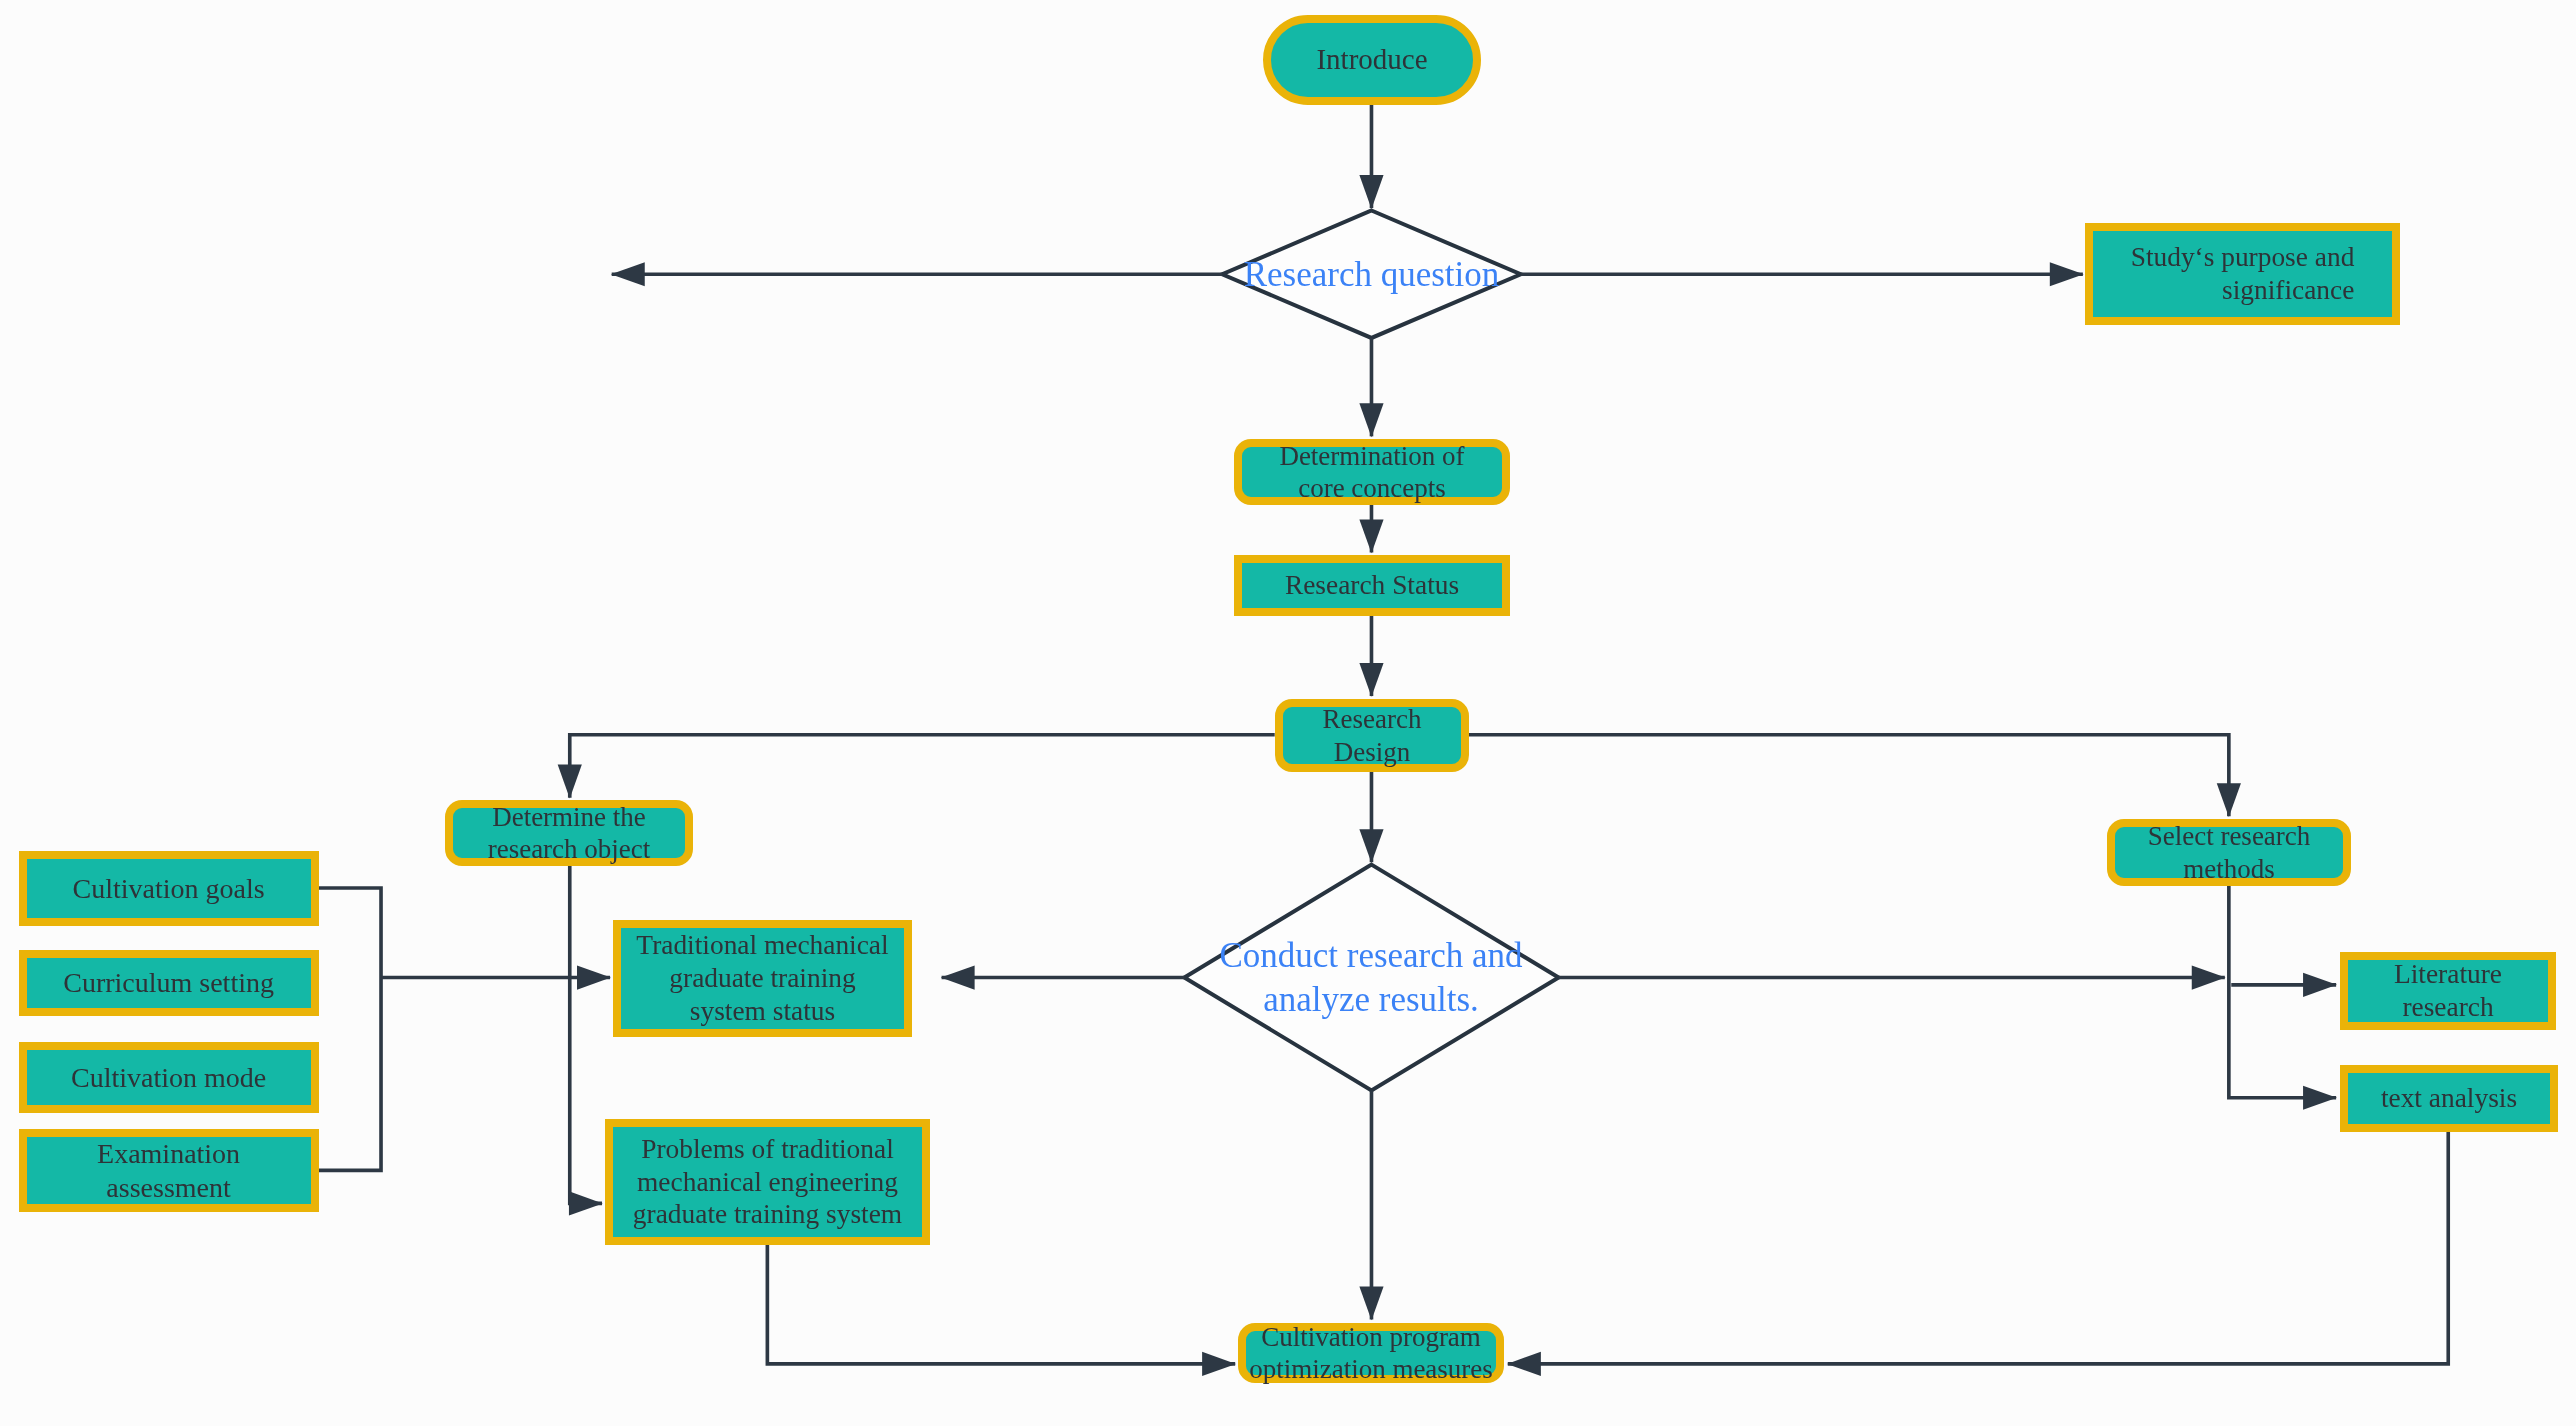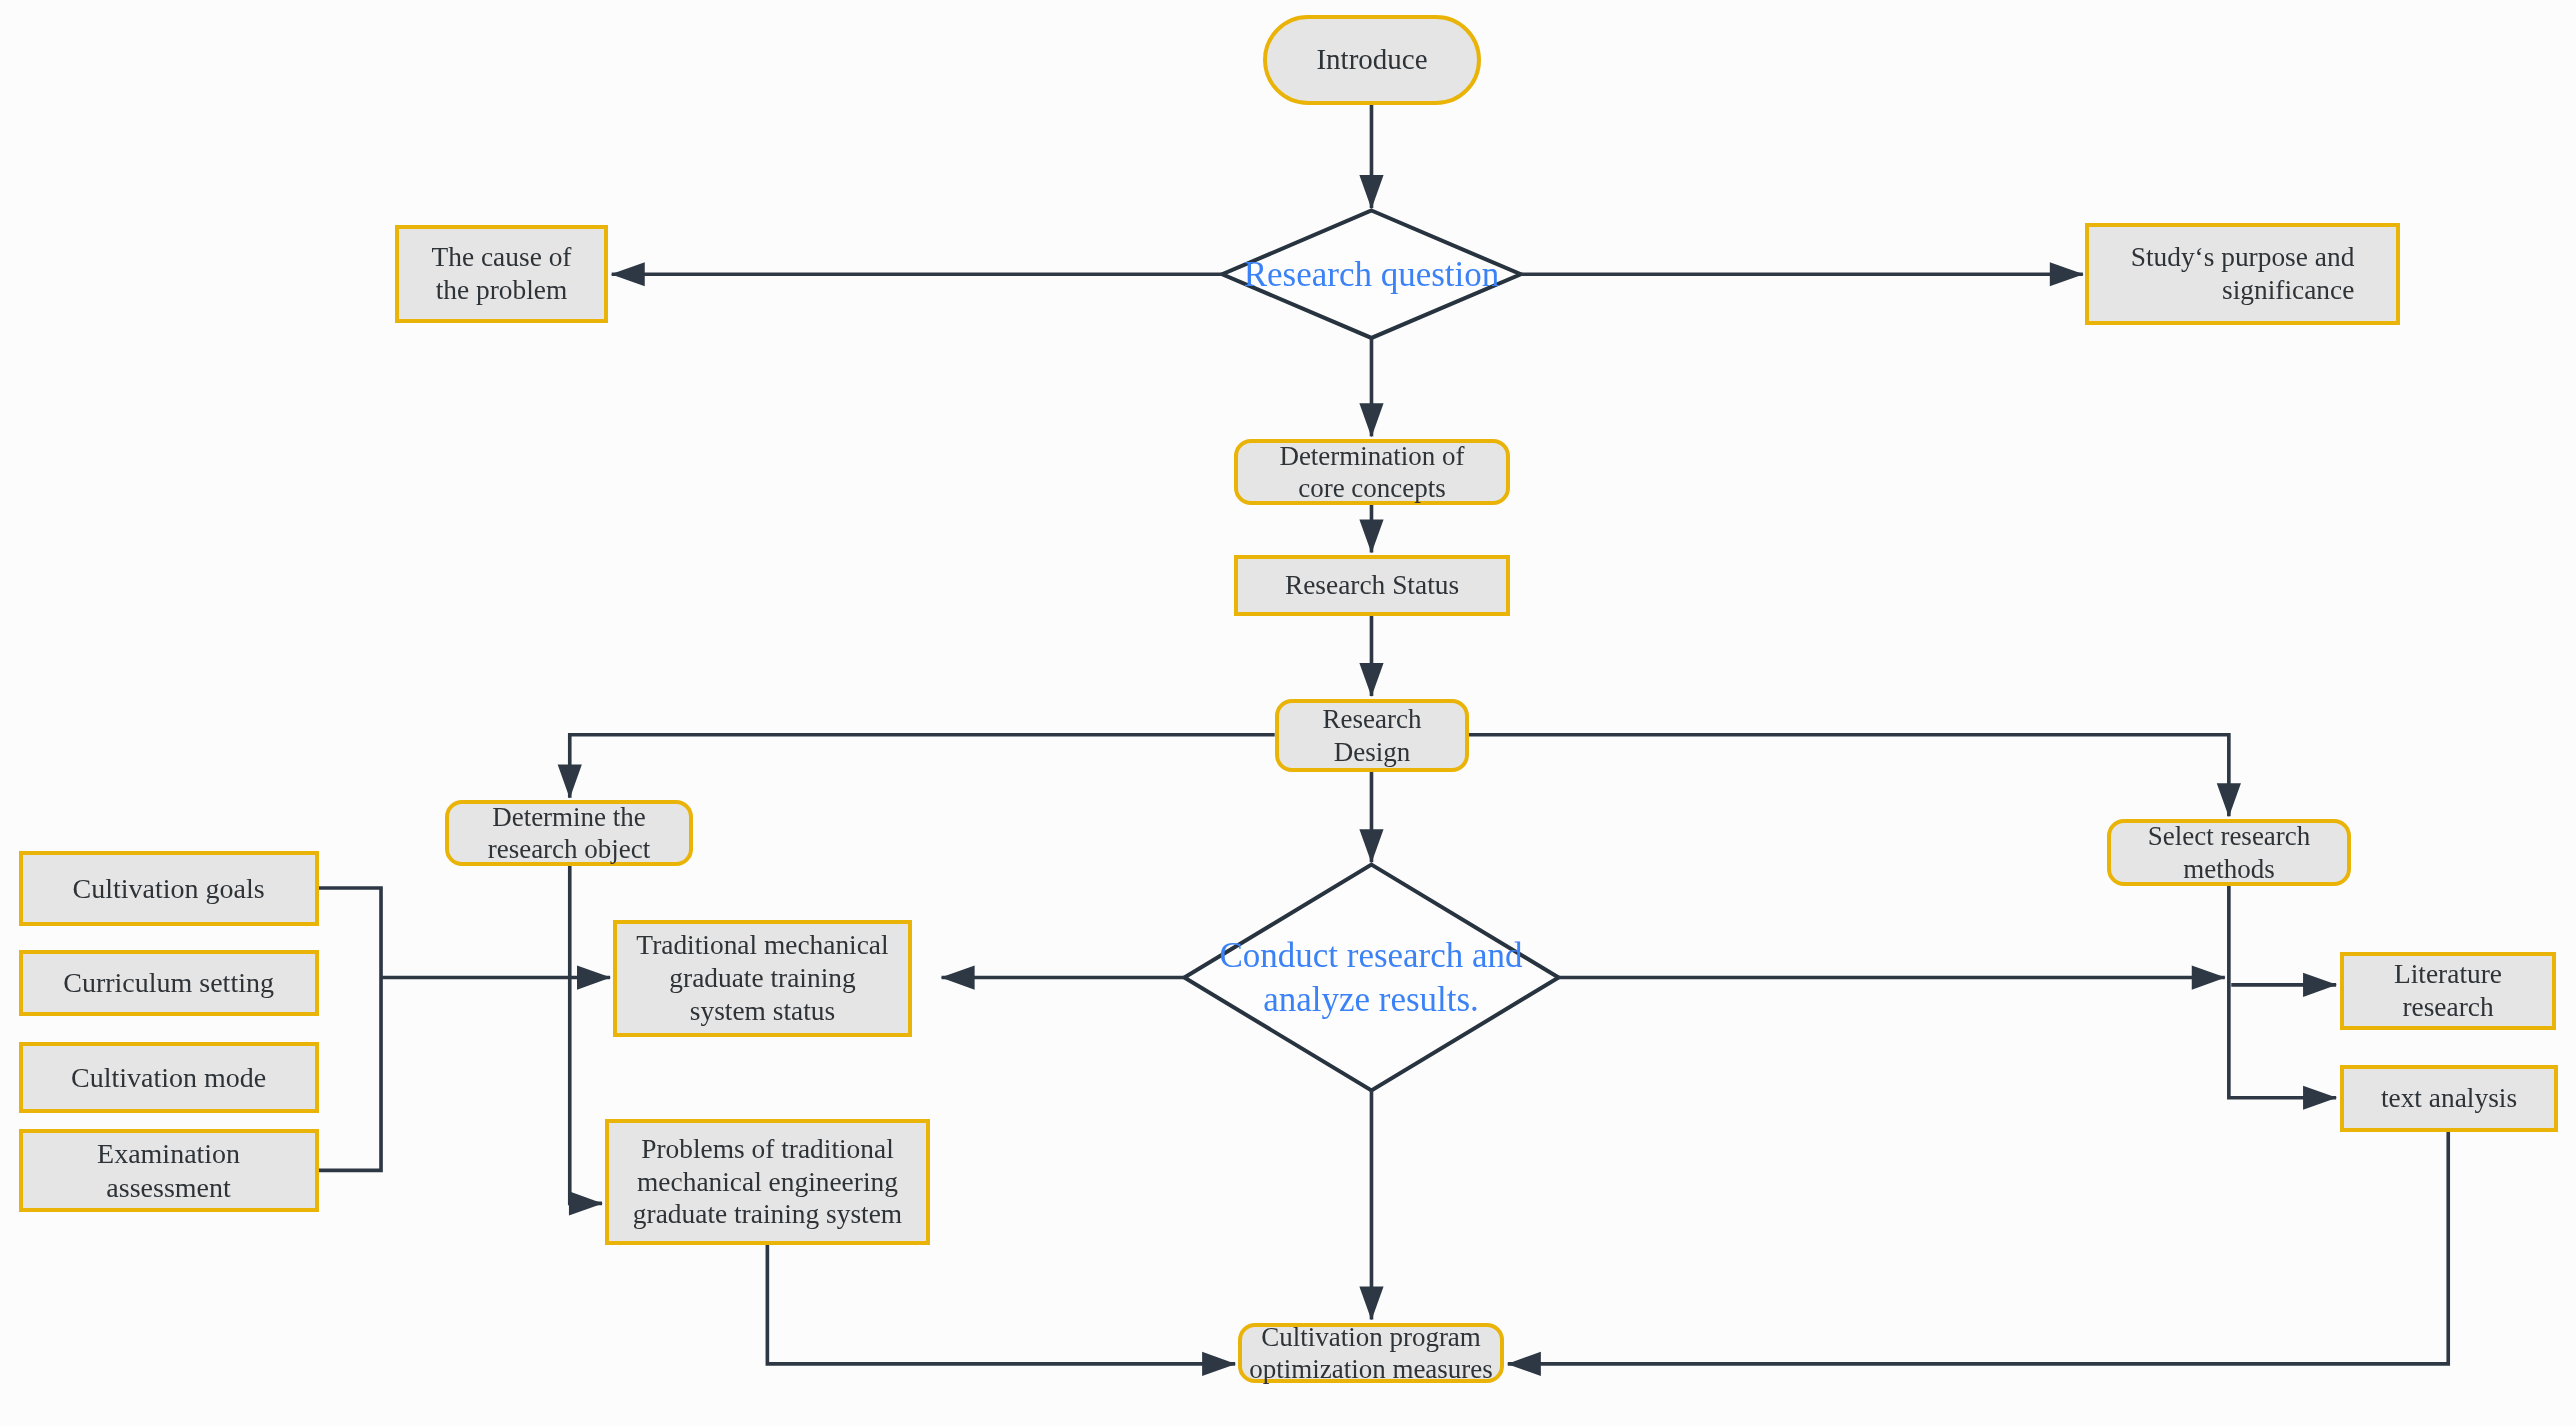--- a/index.html
+++ b/index.html
@@ -10,22 +10,22 @@
     overflow:hidden;
     font-family:"Liberation Serif", serif;
   }
   .edges{position:absolute;left:0;top:0;width:2576px;height:1426px;}
   .node{
     position:absolute;
     box-sizing:border-box;
     display:flex;align-items:center;justify-content:center;
     text-align:center;
     white-space:pre-line;
-    border:4px solid #eab308;
-    background:#e5e5e5;
+    border:8px solid #eab308;
+    background:#14b8a6;
     color:#2e3338;
     font-size:27.4px;
     line-height:1.2;
     z-index:2;
   }
   .stadium{border-radius:47px;font-size:29px;}
   .dlabel{
     position:absolute;
     display:flex;align-items:center;justify-content:center;
     text-align:center;white-space:pre-line;
@@ -71,22 +71,20 @@
       <line x1="1700" y1="1352" x2="1700" y2="1636" marker-end="url(#arrow)"></line>
       <polyline points="951,1543 951,1691 1531,1691" marker-end="url(#arrow)"></polyline>
       <polyline points="3035,1402 3035,1691 1869,1691" marker-end="url(#arrow)"></polyline>
     </g>
   </svg>
 
   <div class="node stadium" style="left:1263px;top:14.5px;width:218px;height:90px;">Introduce</div>
 
   <div class="dlabel" style="left:1222px;top:211px;width:299px;height:127px;">Research question</div>
 
-  <div class="node" style="left:395px;top:225px;width:213px;height:98px;">The cause of
-the problem</div>
 
   <div class="node" style="left:2085px;top:223px;width:315px;height:102px;text-align:right;">Study‘s purpose and
 significance</div>
 
   <div class="node f33" style="left:1234px;top:439px;width:276px;height:66px;">Determination of
 core concepts</div>
 
   <div class="node" style="left:1234px;top:555px;width:276px;height:61px;">Research Status</div>
 
   <div class="node f33" style="left:1275px;top:699px;width:194px;height:73px;">Research

